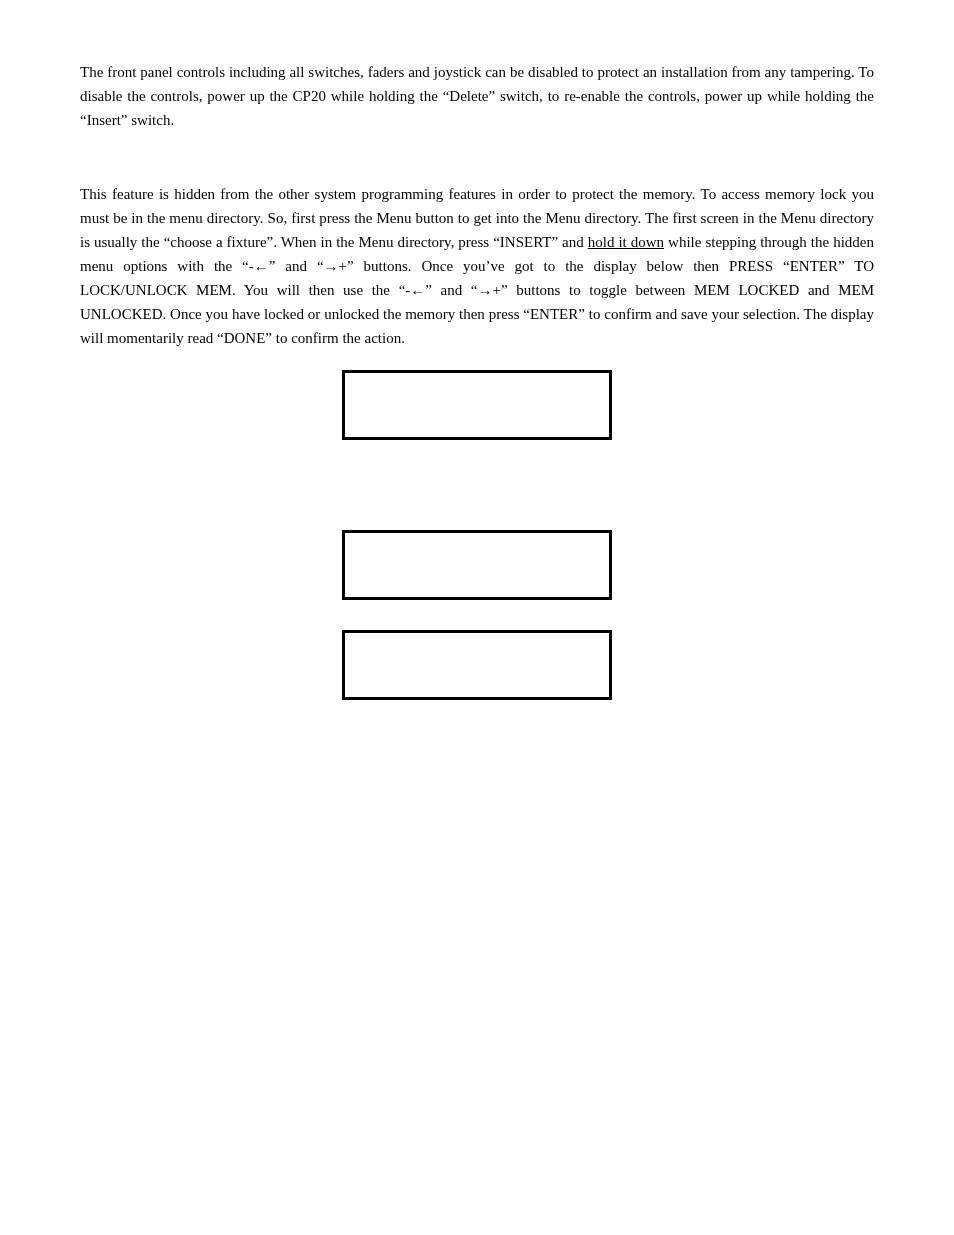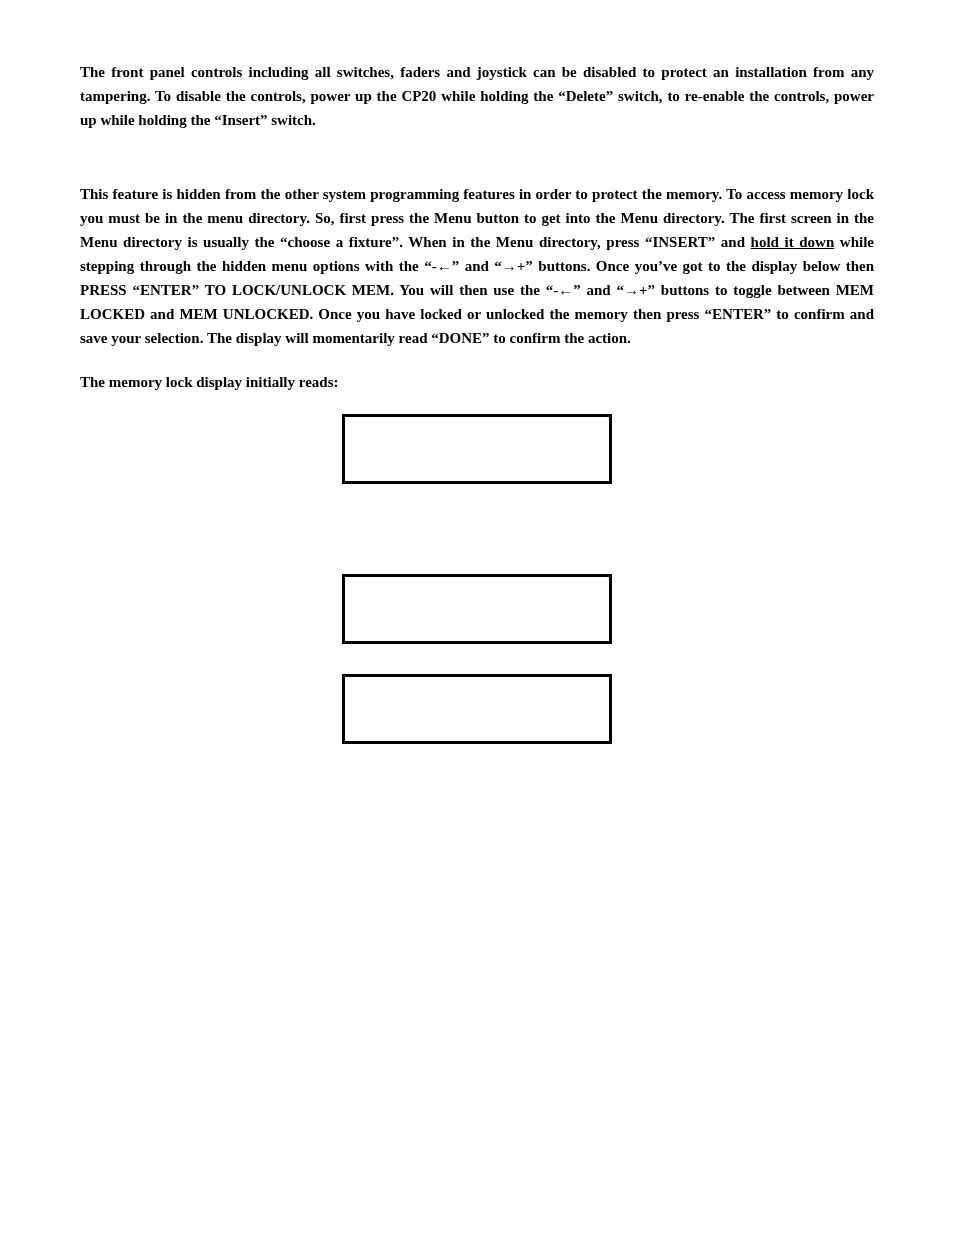--- a/index.html
+++ b/index.html
@@ -15,21 +15,20 @@
       color: #000000;
       width: 954px;
       min-height: 1235px;
       padding: 60px 80px;
     }
 
     .paragraph {
       text-align: justify;
       line-height: 1.6;
       margin-bottom: 20px;
-      font-weight: bold;
     }
 
     .paragraph .underline {
       text-decoration: underline;
     }
 
     .spacer {
       height: 30px;
     }
 
@@ -56,21 +55,20 @@
 <div>
 
   <p class="paragraph">The front panel controls including all switches, faders and joystick can be disabled to protect an installation from any tampering. To disable the controls, power up the CP20 while holding the “Delete” switch, to re-enable the controls, power up while holding the “Insert” switch.</p>
 
   <div class="spacer"></div>
 
   <p class="paragraph">
     <span>This feature is hidden from the other system programming features in order to protect the memory. To access memory lock you must be in the menu directory. So, first press the Menu button to get into the Menu directory. The first screen in the Menu directory is usually the “choose a fixture”. When in the Menu directory, press “INSERT” and </span><span class="underline">hold it down</span><span> while stepping through the hidden menu options with the “-←” and “→+” buttons. Once you’ve got to the display below then PRESS “ENTER” TO LOCK/UNLOCK MEM.  You will then use the “-←” and “→+” buttons to toggle between MEM LOCKED and MEM UNLOCKED. Once you have locked or unlocked the memory then press “ENTER” to confirm and save your selection. The display will momentarily read “DONE” to confirm the action.</span>
   </p>
 
-  <p class="paragraph">The memory lock display initially reads:</p>
 
   <div class="display-box-container">
     <div class="display-box"></div>
   </div>
 
   <div class="section-gap"></div>
 
 
   <div class="display-box-container">
     <div class="display-box"></div>

